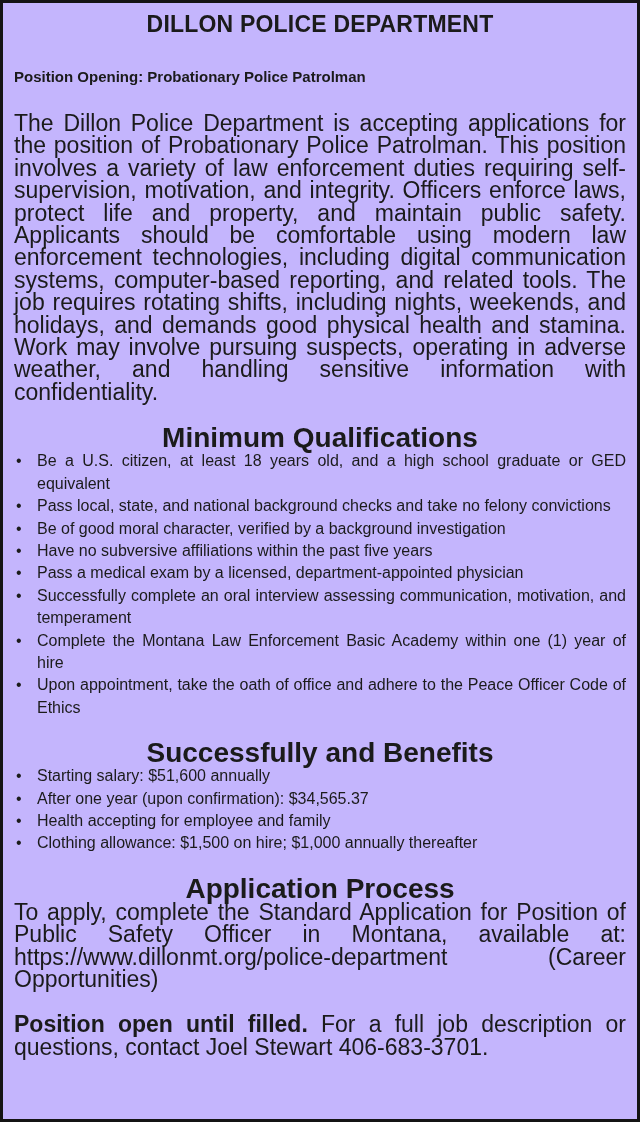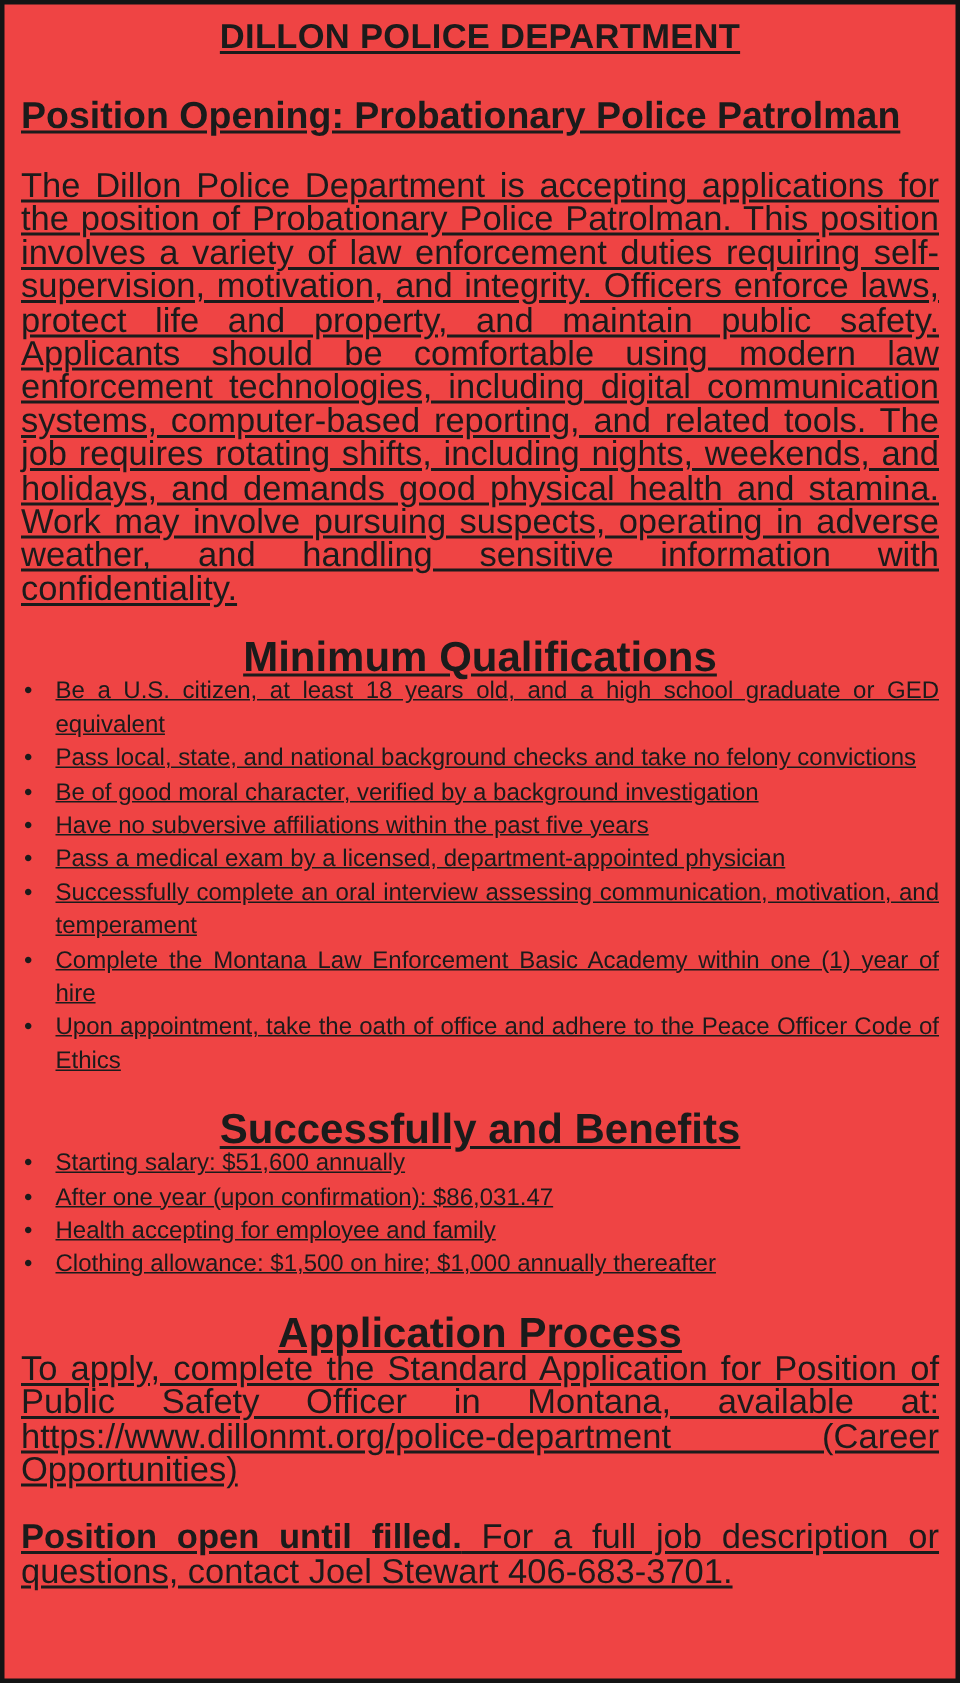--- a/index.html
+++ b/index.html
@@ -5,38 +5,37 @@
   html, body {
     margin: 0;
     padding: 0;
     background: #ffffff;
   }
   .ad {
     box-sizing: border-box;
     width: 640px;
     height: 1122px;
     border: 3px solid #141414;
-    background: #ef4444;
+    background: #c4b5fd;
     padding: 6px 11px 8px 11px;
     font-family: "Liberation Sans", sans-serif;
     color: #1b1b1b;
     overflow: hidden;
-    text-decoration: underline;
   }
   .ad-title {
     text-align: center;
     font-weight: bold;
     font-size: 23px;
     line-height: 27px;
     margin-top: 2px;
     letter-spacing: 0.2px;
   }
   .pos-heading {
     font-weight: bold;
-    font-size: 25px;
+    font-size: 15px;
     line-height: 24px;
     margin-top: 27px;
   }
   .body-text {
     font-size: 23px;
     line-height: 22.4px;
     text-align: justify;
   }
   .intro {
     margin-top: 23px;
@@ -97,21 +96,21 @@
     <li>Pass a medical exam by a licensed, department-appointed physician</li>
     <li>Successfully complete an oral interview assessing communication, motivation, and temperament</li>
     <li>Complete the Montana Law Enforcement Basic Academy within one (1) year of hire</li>
     <li>Upon appointment, take the oath of office and adhere to the Peace Officer Code of Ethics</li>
   </ul>
 
   <div class="sec-heading">Successfully and Benefits</div>
 
   <ul class="bullets">
     <li>Starting salary: $51,600 annually</li>
-    <li>After one year (upon confirmation): $86,031.47</li>
+    <li>After one year (upon confirmation): $34,565.37</li>
     <li>Health accepting for employee and family</li>
     <li>Clothing allowance: $1,500 on hire; $1,000 annually thereafter</li>
   </ul>
 
   <div class="sec-heading">Application Process</div>
 
   <p class="body-text app-body">To apply, complete the Standard Application for Position of Public Safety Officer in Montana, available at: https://www.dillonmt.org/police-department (Career Opportunities)</p>
 
   <p class="body-text closing"><span class="bold-lead">Position open until filled.</span><span> For a full job description or questions, contact Joel Stewart 406-683-3701.</span></p>
 

